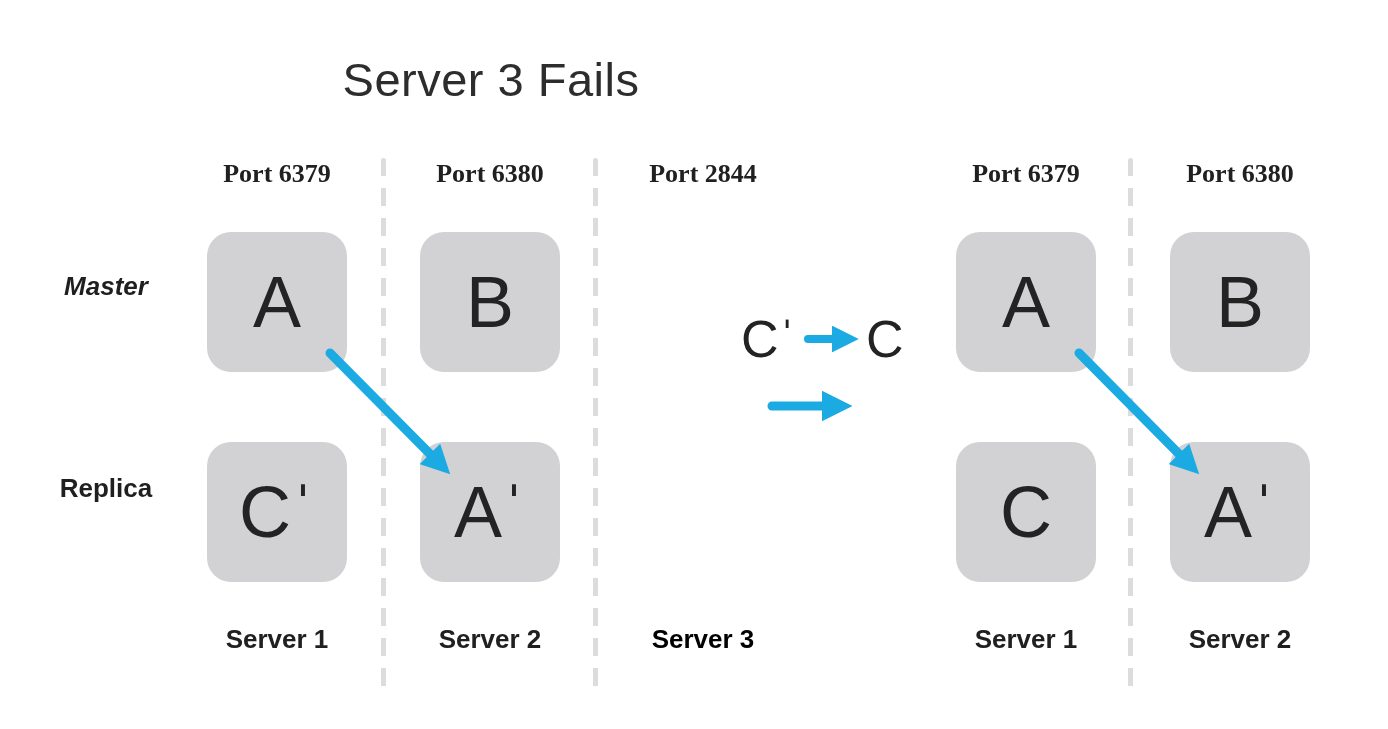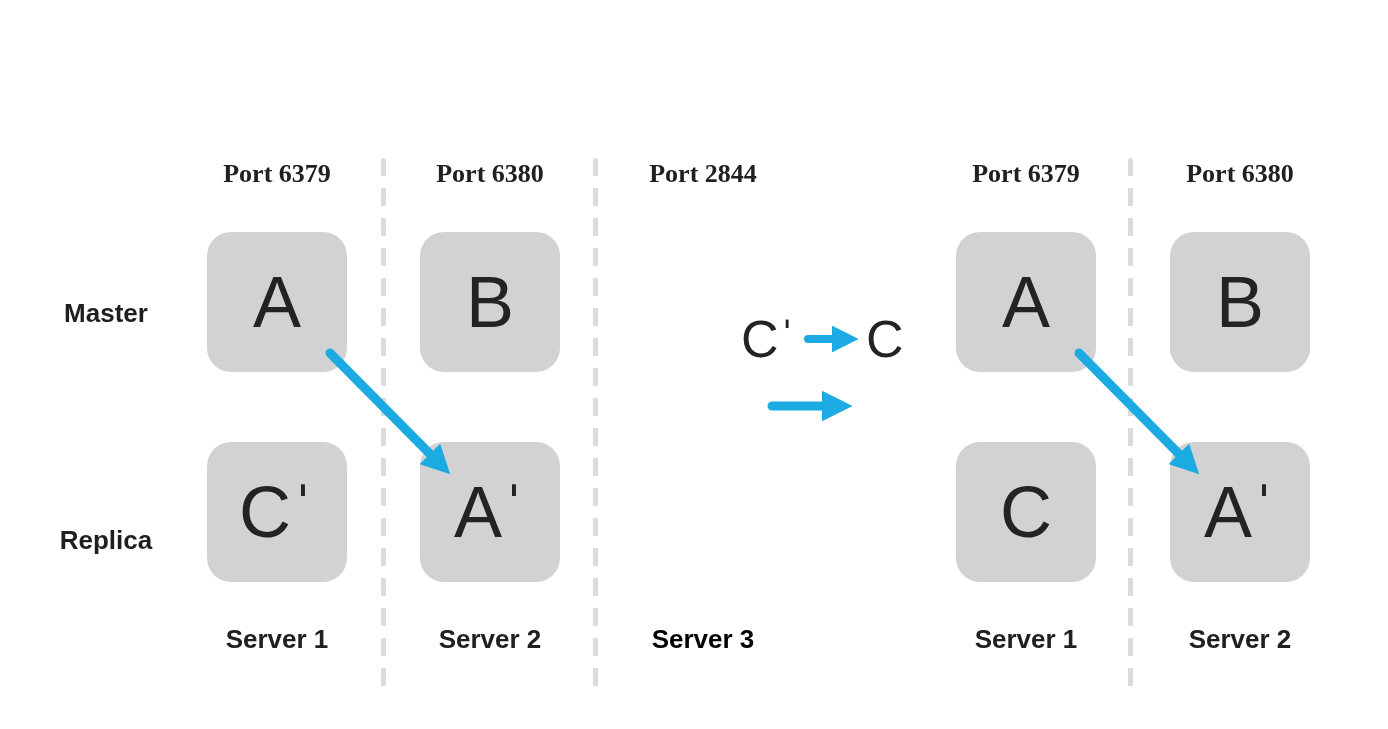--- a/index.html
+++ b/index.html
@@ -39,23 +39,24 @@
     position:absolute; left:741px; top:311px; height:56px;
     display:flex; align-items:center; gap:7px;
     font-size:52px; font-weight:400; color:#232323; line-height:1;
   }
 </style>
 </head>
 <body>
 
 <div class="canvas">
 
+  <h1 class="title">Server 3 Fails</h1>
 
-  <div class="rowlabel" style="left:106px; top:313px;">Master</div>
-  <div class="rowlabel" style="left:106px; top:540px;">Replica</div>
+  <div class="rowlabel" style="left:106px; top:286px;font-style:italic;">Master</div>
+  <div class="rowlabel" style="left:106px; top:488px;">Replica</div>
 
   <div class="vdash" style="left:381px;"></div>
   <div class="vdash" style="left:593px;"></div>
   <div class="vdash" style="left:1128px;"></div>
 
   <div class="collabel portlabel" style="left:277px;">Port 6379</div>
   <div class="collabel portlabel" style="left:490px;">Port 6380</div>
   <div class="collabel portlabel" style="left:703px;">Port 2844</div>
 
   <div class="node" style="left:207px; top:232px;">

